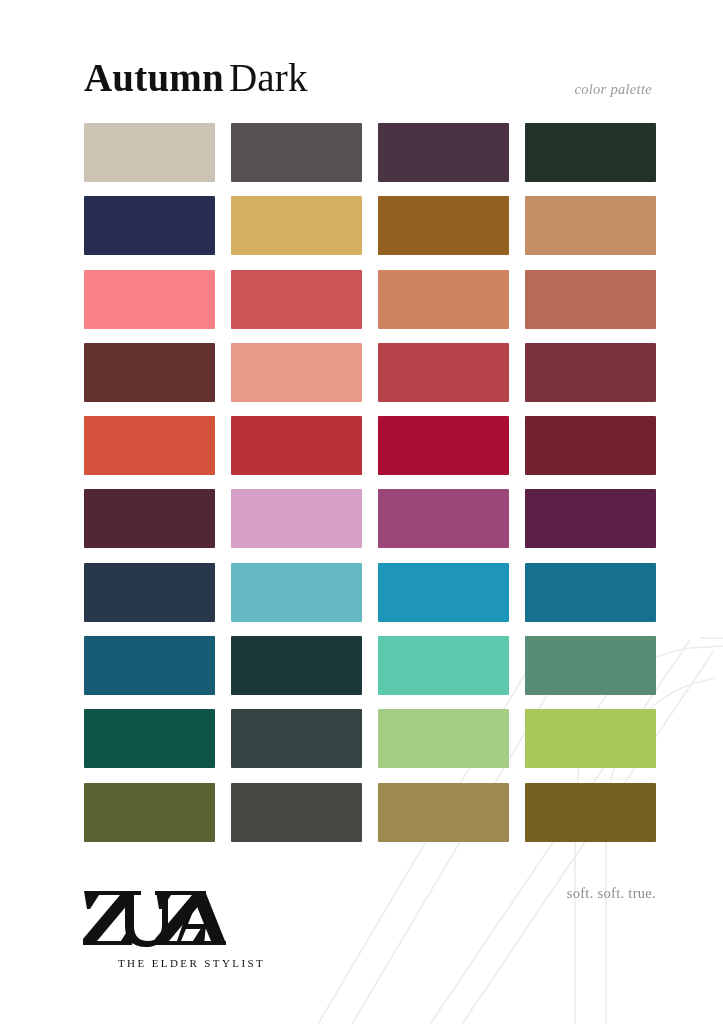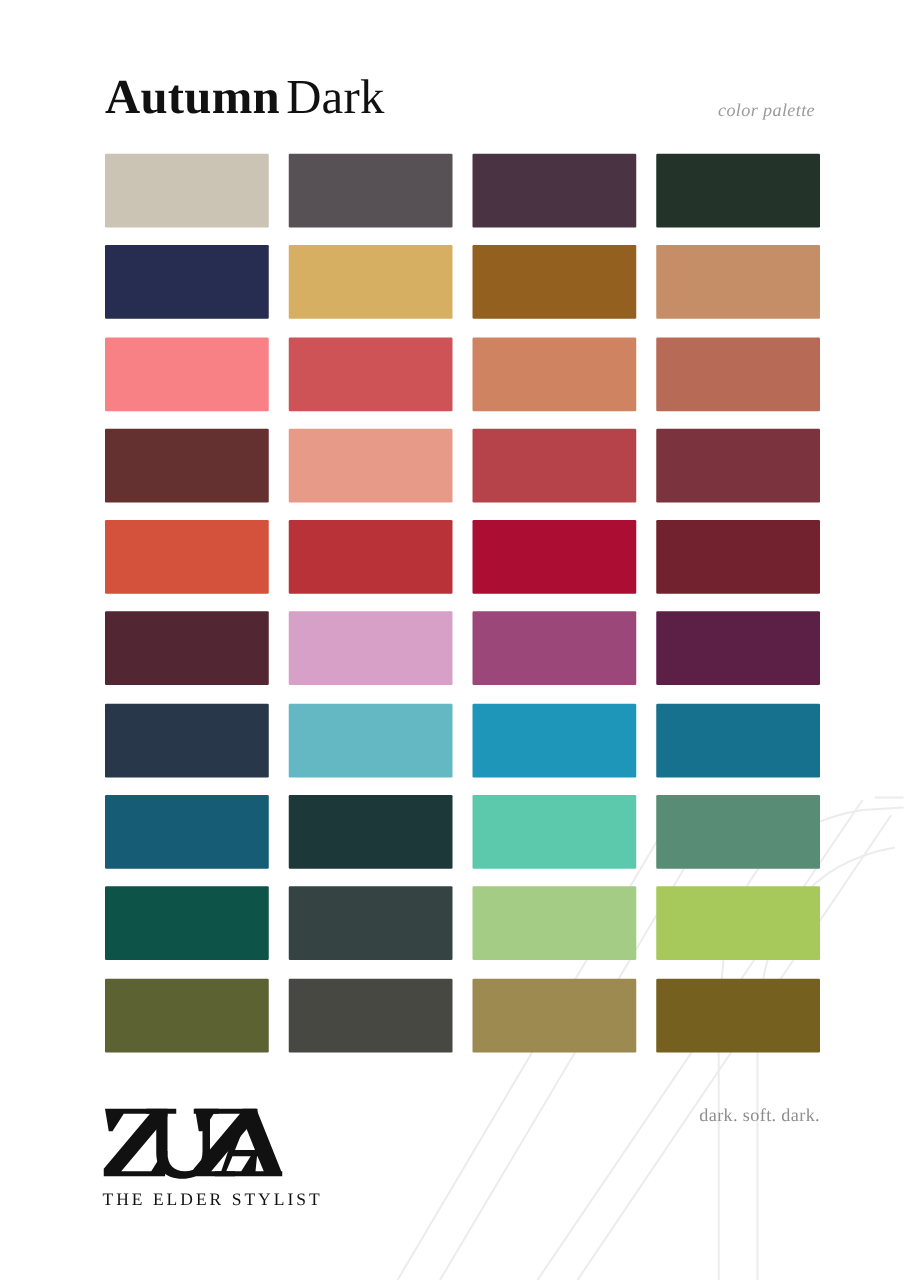--- a/index.html
+++ b/index.html
@@ -101,26 +101,27 @@
     position: absolute;
     left: 82px;
     bottom: 55px;
     width: 160px;
   }
   .logo-mark {
     display: block;
   }
   .logo-sub {
     margin-top: 6px;
-    font-size: 14px;
+    font-size: 11px;
     letter-spacing: 2.4px;
     color: #111111;
     text-align: left;
     width: 144px;
     white-space: nowrap;
+    margin-left: 36px;
   }
   .tagline {
     position: absolute;
     right: 67px;
     bottom: 122px;
     font-size: 14.5px;
     color: #8d8d8d;
     letter-spacing: 0.3px;
     white-space: nowrap;
   }
@@ -223,16 +224,16 @@
 
           <path d="M70 4 H118 V12 H104 V74 C104 94 114 104 132 104 C150 104 160 92 160 72 V12 H146 V4 H186 V12 H172 V74 C172 100 154 116 128 116 C100 116 86 100 86 74 V12 H70 Z"></path>
 
           <path d="M148 4 H248 V16 L174 104 H222 L242 72 H248 L244 112 H146 V100 L220 12 H178 L160 40 H154 Z"></path>
 
           <path d="M224 4 H246 L286 104 H288 V112 H244 V104 H258 L248 80 H208 L198 104 H212 V112 H180 V104 H190 Z M212 70 H244 L228 30 Z"></path>
         </g>
       </svg>
       <div class="logo-sub">THE ELDER STYLIST</div>
     </div>
-    <div class="tagline" style="color: rgb(141, 141, 141);">dark. soft. dark.</div>
+    <div class="tagline" style="color: rgb(141, 141, 141);">soft. soft. true.</div>
   </div>
 
 </div>
 
 </body></html>

